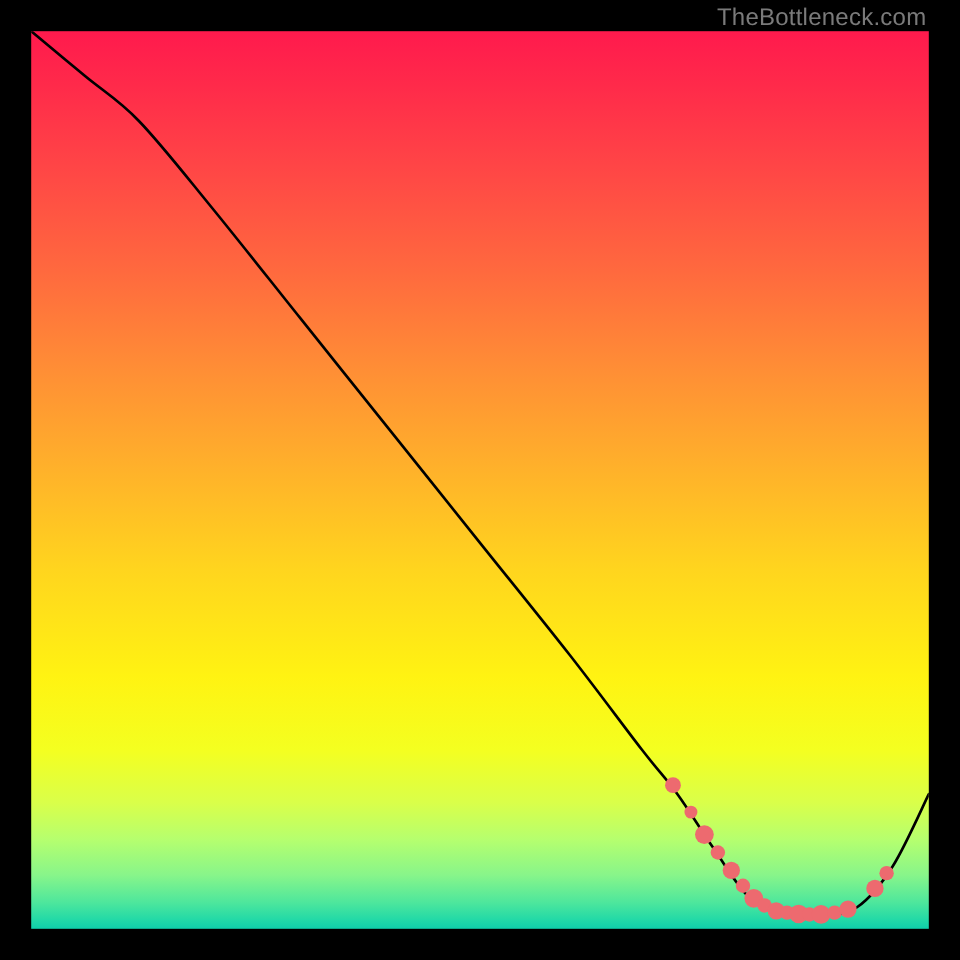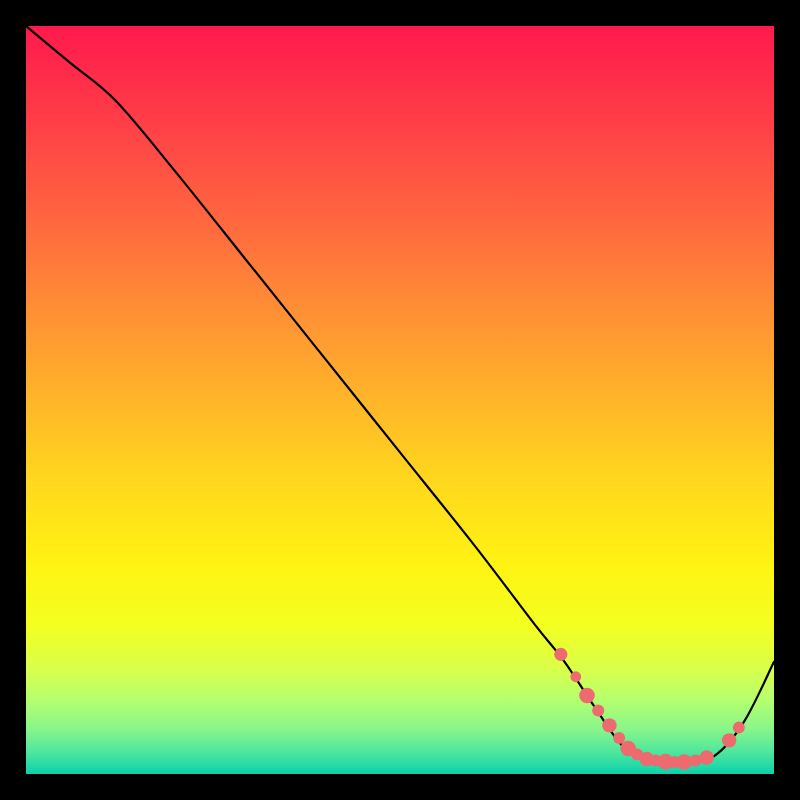--- a/index.html
+++ b/index.html
@@ -82,13 +82,14 @@
           <circle cx="639.54" cy="735.66" r="7.80" fill="#ed6a6f"></circle>
           <circle cx="648.52" cy="736.03" r="6.00" fill="#ed6a6f"></circle>
           <circle cx="658.24" cy="736.03" r="7.80" fill="#ed6a6f"></circle>
           <circle cx="669.46" cy="734.54" r="6.00" fill="#ed6a6f"></circle>
           <circle cx="680.68" cy="731.54" r="7.20" fill="#ed6a6f"></circle>
           <circle cx="703.12" cy="714.34" r="7.20" fill="#ed6a6f"></circle>
           <circle cx="712.84" cy="701.62" r="6.00" fill="#ed6a6f"></circle>
         </g>
     </svg>
   </div>
+  <div class="attribution">TheBottleneck.com</div>
 </div>
 
 </body></html>

